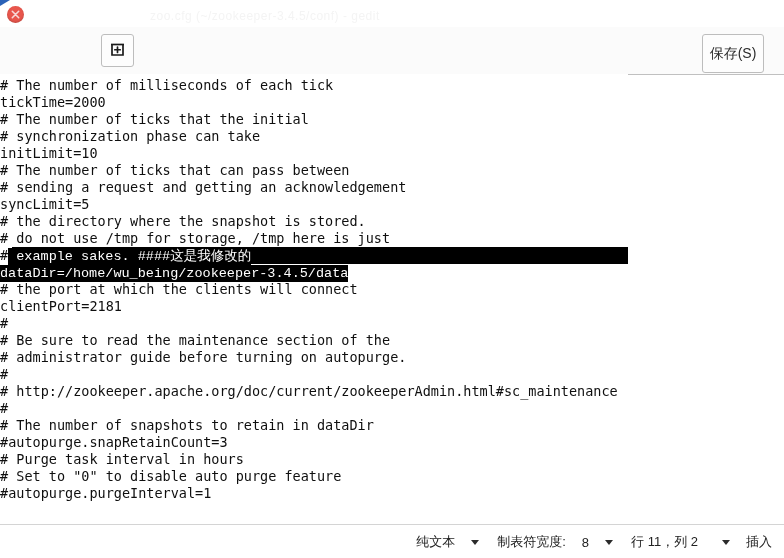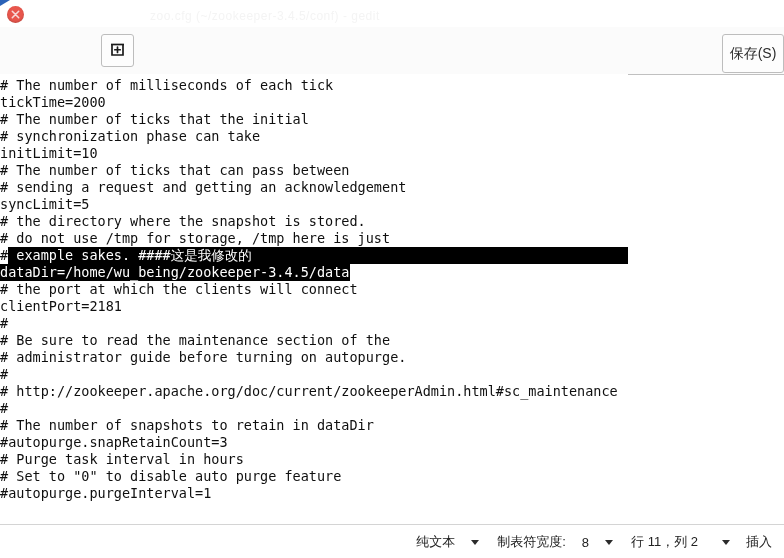--- a/index.html
+++ b/index.html
@@ -75,21 +75,21 @@
   #open-btn {
     left: 8px; top: 7px;
     width: 84px; height: 33px;
     gap: 7px;
   }
   #new-btn {
     left: 101px; top: 7px;
     width: 33px; height: 33px;
   }
   #save-btn {
-    left: 722px; top: 7px;
+    left: 702px; top: 7px;
     width: 62px; height: 39px;
   }
   .caret {
     width: 0; height: 0;
     border-left: 4px solid transparent;
     border-right: 4px solid transparent;
     border-top: 5px solid #2b2b2b;
     display: inline-block;
   }
 
@@ -110,20 +110,21 @@
     font-size: 13.5px;
     line-height: 17px;
     color: #0f0f0f;
     white-space: pre;
   }
   .line { height: 17px; white-space: pre; }
   .sel-full {
     background: #000000;
     color: #ffffff;
     display: inline-block;
+    font-family: Liberation Mono, monospace;
   }
   
   .sel-stripe {
     position: absolute;
     background: #000000;
   }
 
   
   #statusbar {
     position: absolute;

